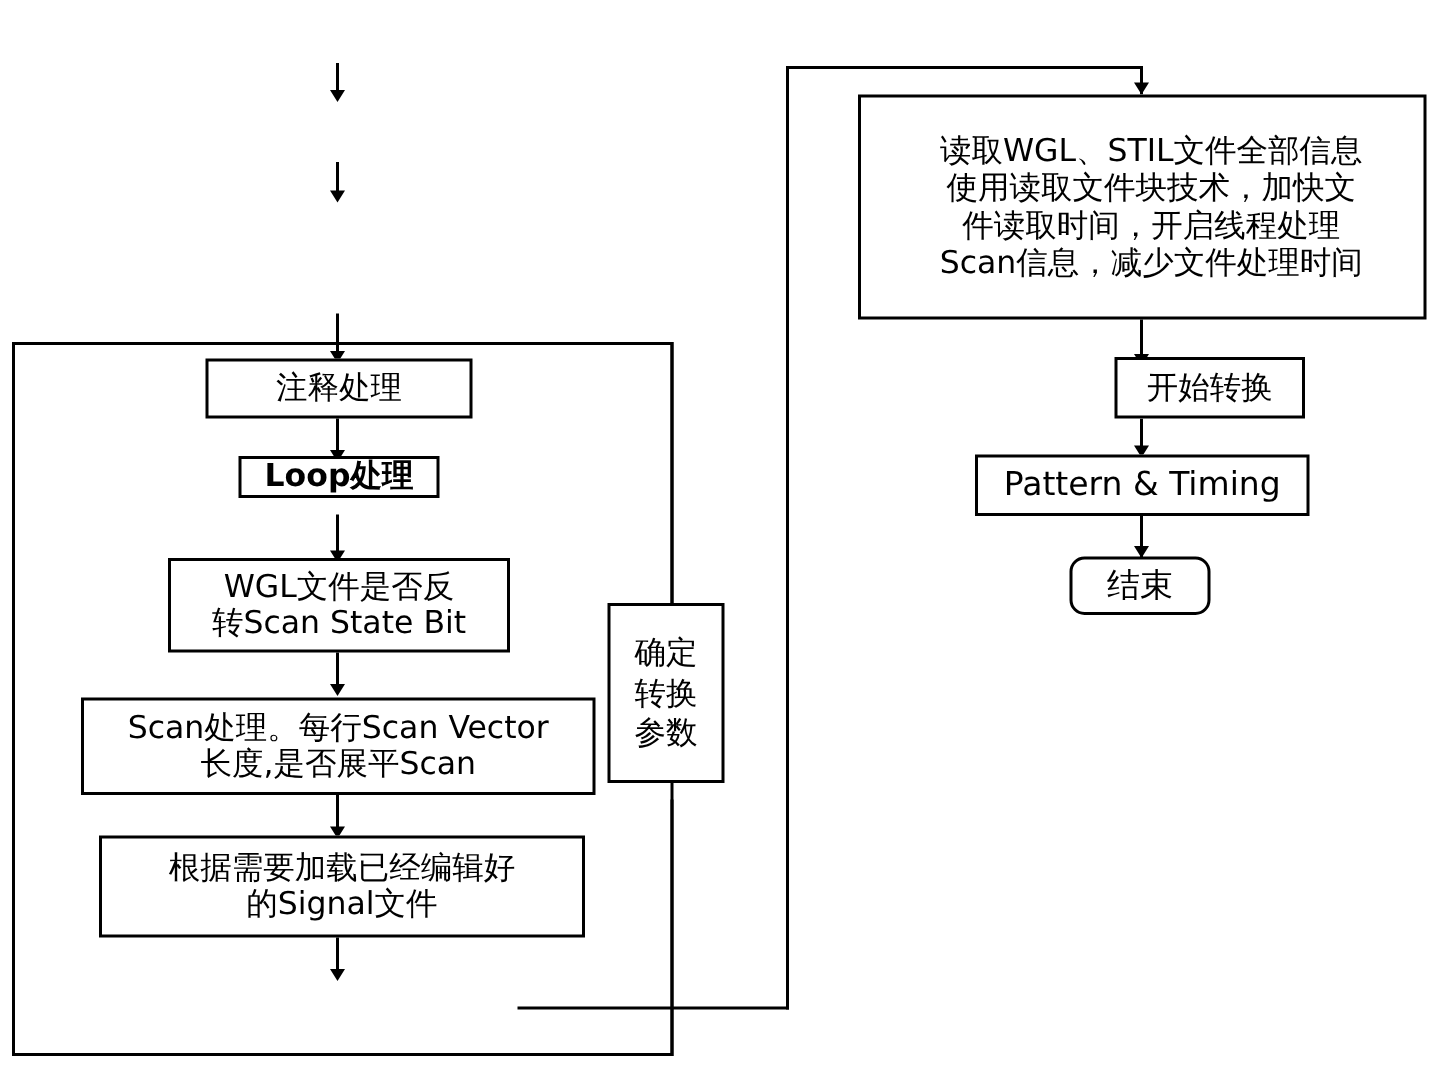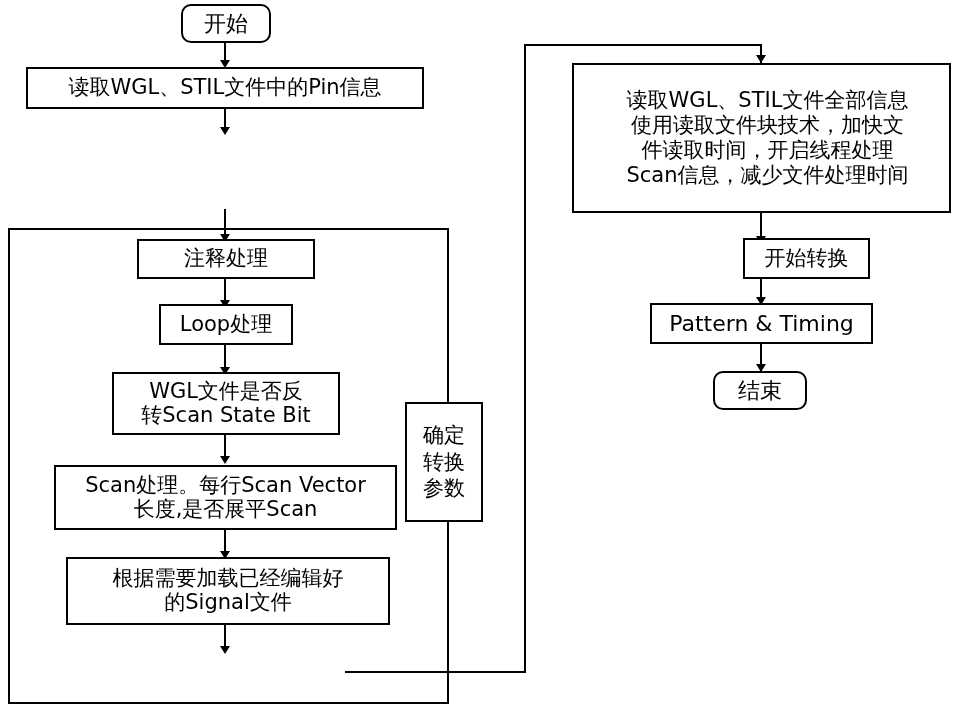--- a/index.html
+++ b/index.html
@@ -102,28 +102,26 @@
 
   <div class="edge v" style="left:760px; top:212px; height:27px;"></div>
   <div class="arrow" style="left:756px; top:236px;"></div>
 
   <div class="edge v" style="left:760px; top:279px; height:27px;"></div>
   <div class="arrow" style="left:756px; top:297px;"></div>
 
   <div class="edge v" style="left:760px; top:344px; height:28px;"></div>
   <div class="arrow" style="left:756px; top:364px;"></div>
 
-  <div class="node rounded" style="left:181px; top:4px; width:90px; height:39px; font-size:22px;">开始</div>
 
-  <div class="node" style="left:26px; top:67px; width:398px; height:42px; font-size:21px;">读取WGL、STIL文件中的Pin信息</div>
 
 
   <div class="node" style="left:137px; top:239px; width:178px; height:40px; font-size:21px;">注释处理</div>
 
-  <div class="node" style="left:159px; top:304px; width:134px; height:41px; font-size:21px;">Loop处理</div>
+  <div class="node" style="left:159px; top:304px; width:134px; height:28px; font-size:21px;font-weight:bold;">Loop处理</div>
 
   <div class="node" style="left:112px; top:372px; width:228px; height:63px; font-size:21px;">WGL文件是否反
 转Scan State Bit</div>
 
   <div class="node" style="left:54px; top:465px; width:343px; height:65px; font-size:21px;">Scan处理。每行Scan Vector
 长度,是否展平Scan</div>
 
   <div class="node" style="left:66px; top:557px; width:324px; height:68px; font-size:21px;">根据需要加载已经编辑好
 的Signal文件</div>
 

